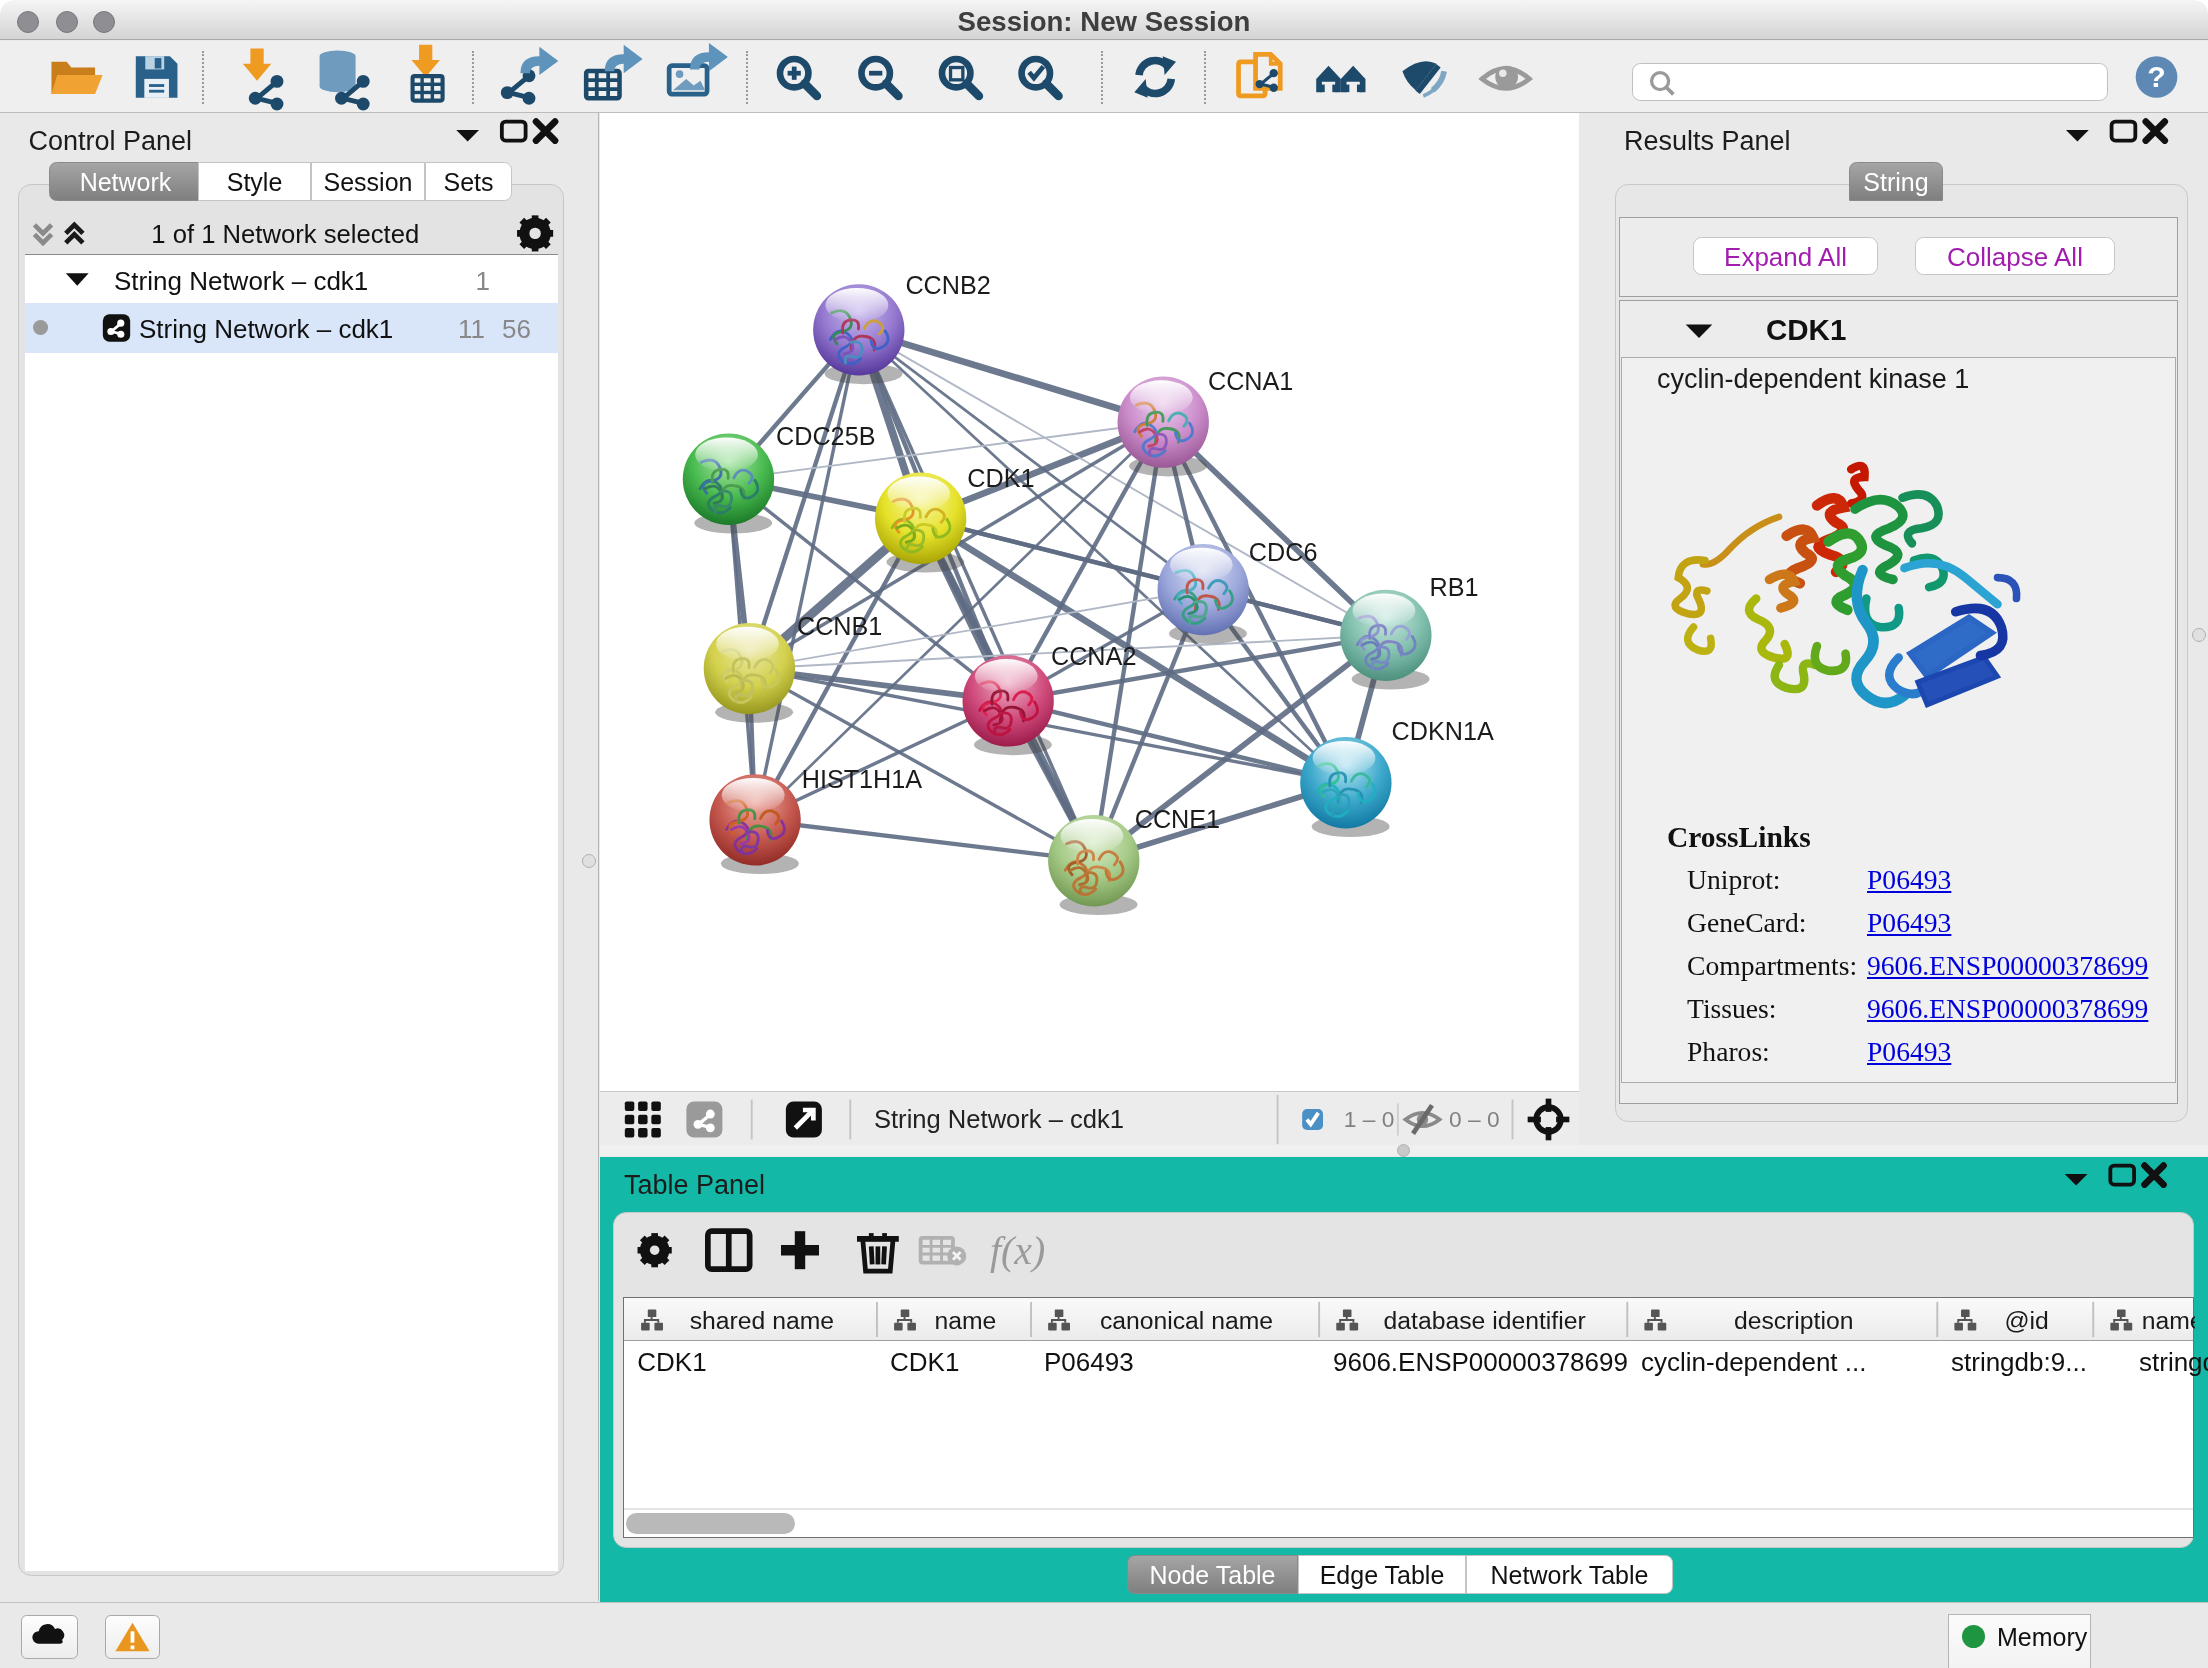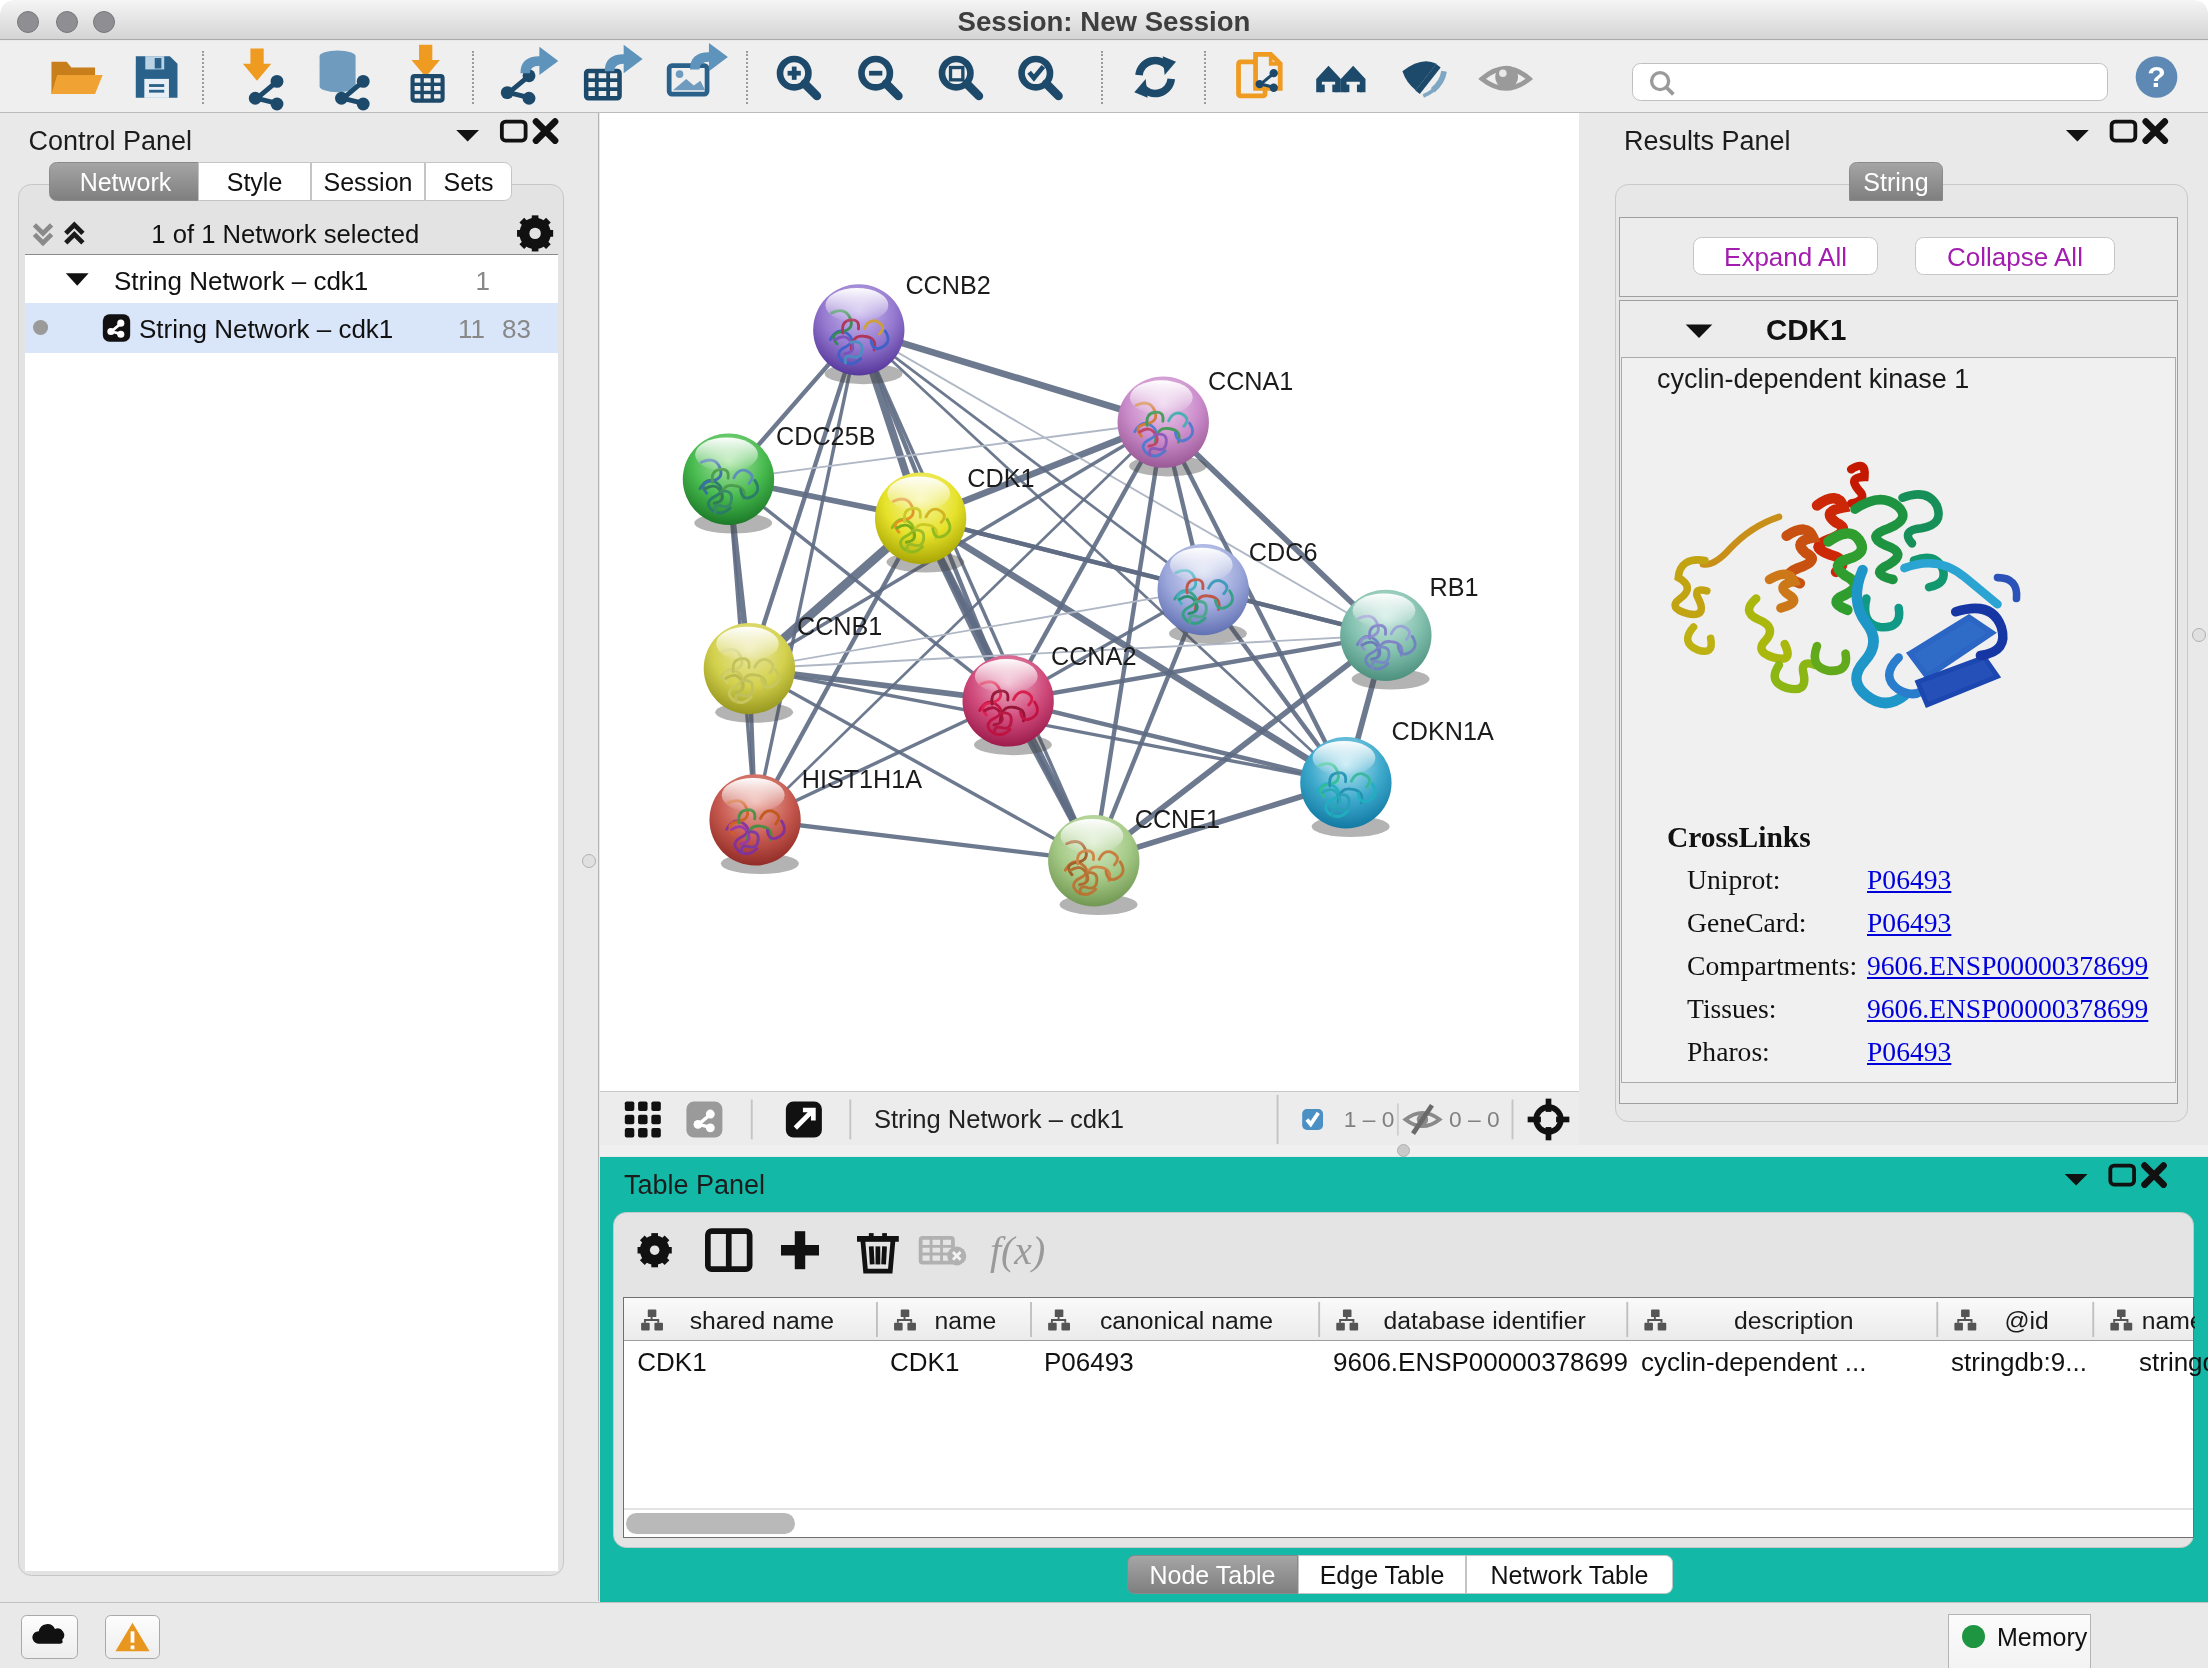--- a/index.html
+++ b/index.html
@@ -253,21 +253,21 @@
       <g transform="translate(94,26) scale(0.42)">
         <line x1="-12" y1="10" x2="12" y2="-10" stroke="#fff" stroke-width="7"></line>
         <line x1="-12" y1="10" x2="12" y2="16" stroke="#fff" stroke-width="7"></line>
         <circle cx="-13" cy="10" r="9" fill="#fff"></circle>
         <circle cx="12" cy="-11" r="9" fill="#fff"></circle>
         <circle cx="12" cy="17" r="9" fill="#fff"></circle>
       </g>
     </svg>
     <div style="position:absolute;left:114px;top:10.5px;font-size:26px;color:#111;">String Network – cdk1</div>
     <div style="position:absolute;right:73px;top:10.5px;font-size:26px;color:#888;">11</div>
-    <div style="position:absolute;right:27px;top:10.5px;font-size:26px;color:#888;">83</div>
+    <div style="position:absolute;right:27px;top:10.5px;font-size:26px;color:#888;">56</div>
   </div>
 </div>
 <div id="netview">
 <svg id="netsvg" viewBox="631 119 1029 1028" width="979" height="978" style="position:absolute;left:0;top:0;">
 <defs>
 <linearGradient id="hl" x1="0" y1="0" x2="0" y2="1">
 <stop offset="0" stop-color="#ffffff" stop-opacity="0.98"></stop>
 <stop offset="0.75" stop-color="#ffffff" stop-opacity="0.25"></stop>
 <stop offset="1" stop-color="#ffffff" stop-opacity="0"></stop>
 </linearGradient>

